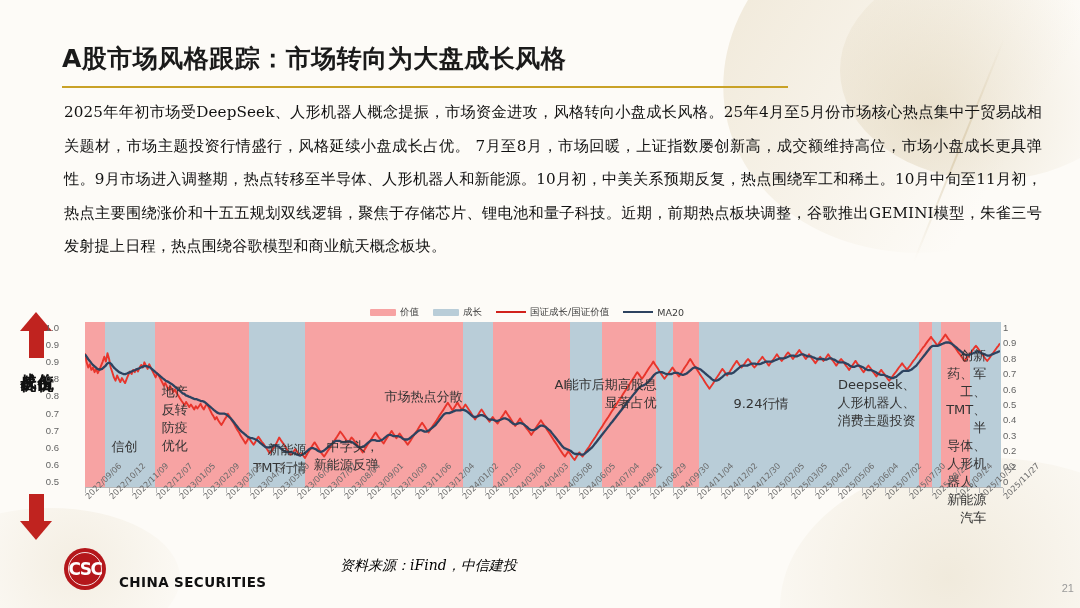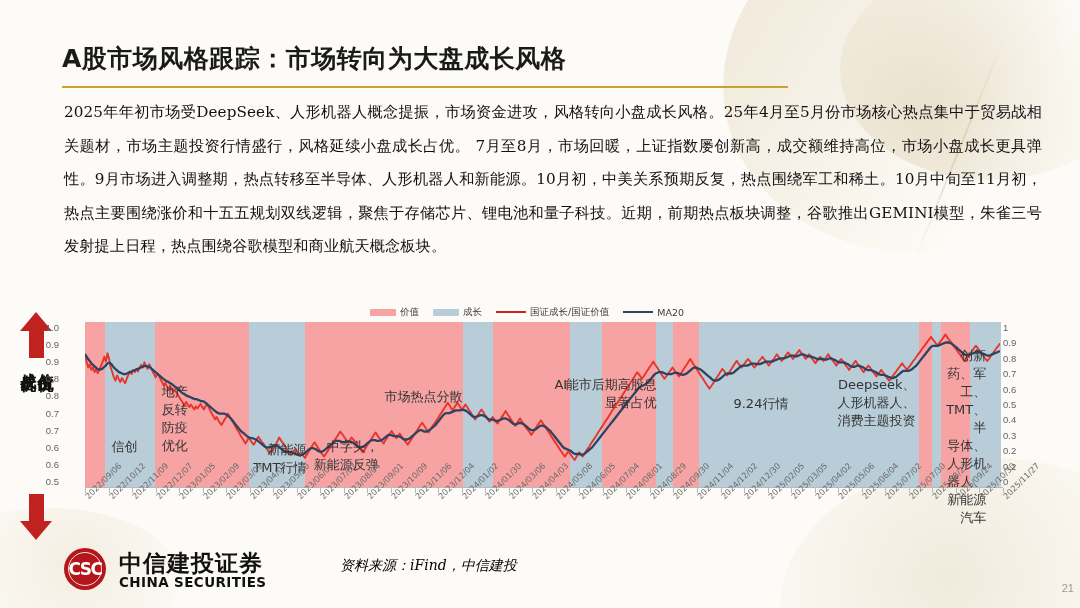--- a/index.html
+++ b/index.html
@@ -354,19 +354,18 @@
       <div class="xlab" style="left: 916px;">2025/11/27</div>
     </div>
 </div>
 
 <div class="footer">
   <div class="logo">
     <div class="logo-mark">
       <span class="inner">CSC</span>
     </div>
     <div>
-      <div class="logo-cn">中信建投证券</div>
       <div class="logo-en">CHINA SECURITIES</div>
     </div>
   </div>
   <div class="source">资料来源：iFind，中信建投</div>
   <div class="pagenum">21</div>
 </div>
 
 </body></html>

